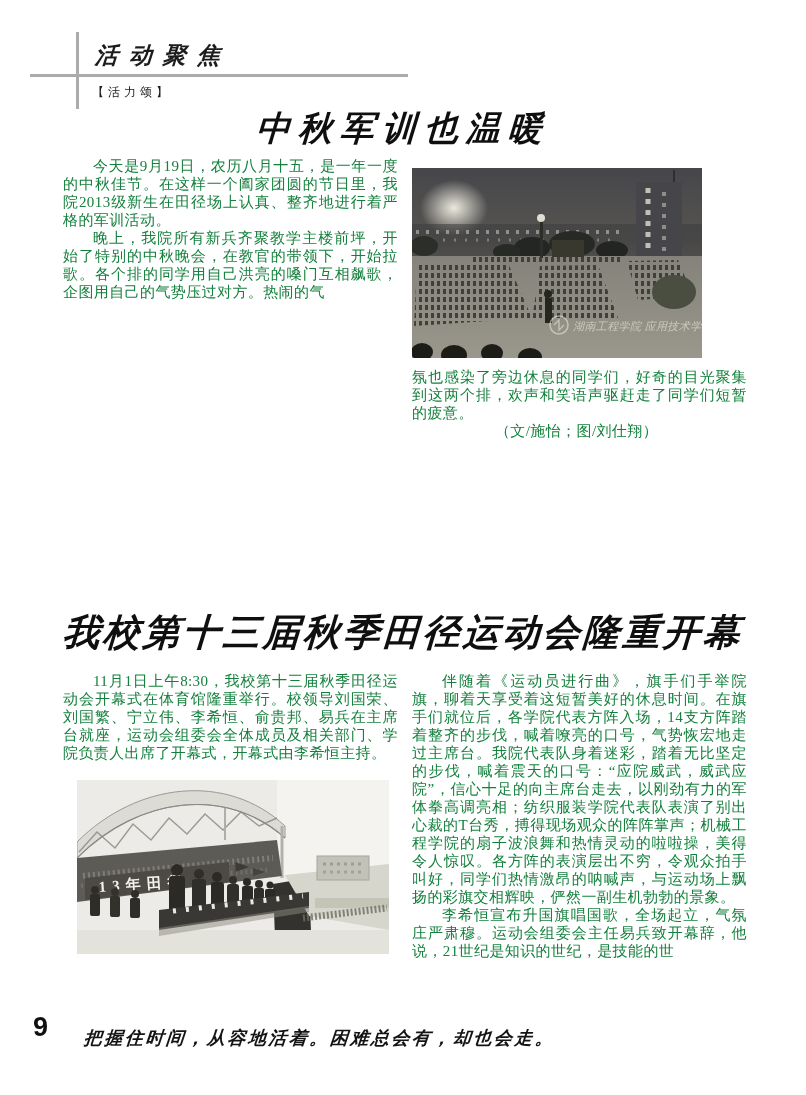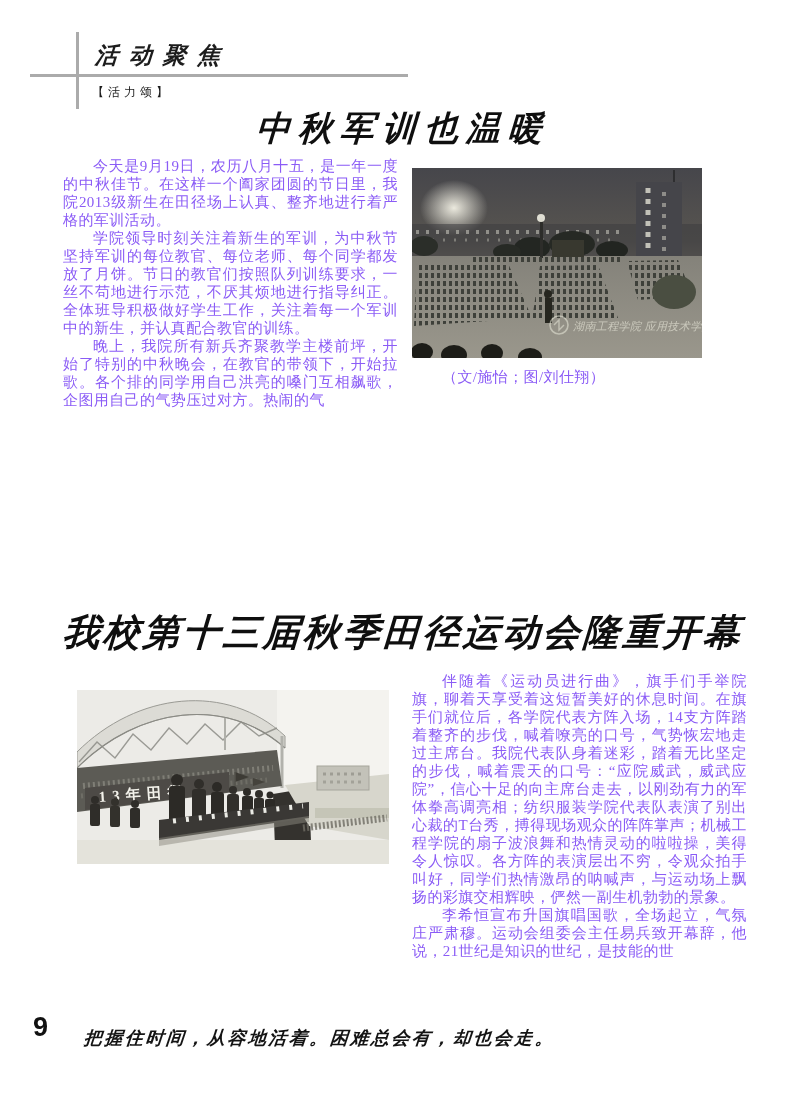--- a/index.html
+++ b/index.html
@@ -19,24 +19,24 @@
   .art-title{
     position:absolute;left:0;width:806px;text-align:center;font-weight:bold;font-style:italic;
     color:#0f0f0f;transform:skewX(-3deg);
   }
   .a1-title{top:106px;font-size:34px;letter-spacing:8px;}
   .a2-title{top:608px;font-size:37px;letter-spacing:3px;}
   
   .cols{position:absolute;left:63px;width:684px;display:flex;gap:14px;}
   .a1-cols{top:157px;}
   .a2-cols{top:672px;}
-  .col{width:335px;font-size:15px;line-height:18px;text-align:justify;color:#8b5cf6;letter-spacing:0.4px;}
+  .col{width:335px;font-size:15px;line-height:18px;text-align:justify;color:#15803d;letter-spacing:0.4px;}
   .col p{margin:0;text-indent:2em;}
   .col p.cont{text-indent:0;}
-  .byline{text-indent:0;text-align:left;padding-right:36px;margin-top:2px;}
+  .byline{text-indent:0;text-align:center;padding-right:36px;margin-top:2px;}
   
   figure{margin:0;}
   .photo1{width:290px;height:190px;margin:11px 0 10px 0;}
   .photo2{width:312px;height:174px;margin:18px 0 0 14px;}
   .photo1 svg,.photo2 svg{display:block;}
   
   .pagenum{position:absolute;left:33px;top:1012px;font-size:27px;font-weight:bold;
     font-family:"Liberation Sans","DejaVu Sans",sans-serif;color:#111;}
   .footer-quote{position:absolute;left:84px;top:1026px;font-size:18px;font-weight:bold;font-style:italic;
     letter-spacing:2.5px;color:#141414;transform:skewX(-5deg);}
@@ -49,21 +49,20 @@
   <div class="vline"></div>
   <div class="hline"></div>
   <div class="col-title">活动聚焦</div>
   <div class="section-label">【活力颂】</div>
 
   <div class="art-title a1-title">中秋军训也温暖</div>
 
   <div class="cols a1-cols">
     <div class="col">
       <p>今天是9月19日，农历八月十五，是一年一度的中秋佳节。在这样一个阖家团圆的节日里，我院2013级新生在田径场上认真、整齐地进行着严格的军训活动。</p>
-      <p>学院领导时刻关注着新生的军训，为中秋节坚持军训的每位教官、每位老师、每个同学都发放了月饼。节日的教官们按照队列训练要求，一丝不苟地进行示范，不厌其烦地进行指导纠正。全体班导积极做好学生工作，关注着每一个军训中的新生，并认真配合教官的训练。</p>
       <p>晚上，我院所有新兵齐聚教学主楼前坪，开始了特别的中秋晚会，在教官的带领下，开始拉歌。各个排的同学用自己洪亮的嗓门互相飙歌，企图用自己的气势压过对方。热闹的气</p>
     </div>
     <div class="col">
       <figure class="photo1">
         <svg width="290" height="190" viewBox="0 0 290 190">
           <defs>
             <linearGradient id="sky1" x1="0" y1="0" x2="0" y2="1">
               <stop offset="0" stop-color="#46464b"></stop>
                 <stop offset="0.8" stop-color="#585550"></stop>
                 <stop offset="1" stop-color="#6a665e"></stop>
@@ -107,28 +106,30 @@
           <circle cx="136" cy="126" r="4" fill="#26261f"></circle>
           <ellipse cx="10" cy="184" rx="11" ry="9" fill="#1d1d18"></ellipse>
           <ellipse cx="42" cy="187" rx="13" ry="10" fill="#1d1d18"></ellipse>
           <ellipse cx="80" cy="185" rx="11" ry="9" fill="#1d1d18"></ellipse>
           <ellipse cx="118" cy="189" rx="12" ry="9" fill="#1d1d18"></ellipse>
           <circle cx="147" cy="157" r="9" fill="none" stroke="#eae9db" stroke-width="1.6" opacity="0.55"></circle>
           <path d="M142,157 l5,-5 l0,10 l5,-5" stroke="#eae9db" stroke-width="1.4" fill="none" opacity="0.55"></path>
           <text x="161" y="162" font-size="11" font-style="italic" fill="#ecebdd" opacity="0.62">湖南工程学院 应用技术学院</text>
         </svg>
       </figure>
+      <p class="cont">氛也感染了旁边休息的同学们，好奇的目光聚集到这两个排，欢声和笑语声驱赶走了同学们短暂的疲意。</p>
       <p class="byline">（文/施怡；图/刘仕翔）</p>
     </div>
   </div>
 
   <div class="art-title a2-title">我校第十三届秋季田径运动会隆重开幕</div>
 
   <div class="cols a2-cols">
     <div class="col">
+      <p>11月1日上午8:30，我校第十三届秋季田径运动会开幕式在体育馆隆重举行。校领导刘国荣、刘国繁、宁立伟、李希恒、俞贵邦、易兵在主席台就座，运动会组委会全体成员及相关部门、学院负责人出席了开幕式，开幕式由李希恒主持。</p>
       <figure class="photo2">
         <svg width="312" height="174" viewBox="0 0 312 174">
           <rect x="0" y="0" width="312" height="174" fill="#ecebe7"></rect>
           <rect x="200" y="0" width="112" height="95" fill="#f4f3ef"></rect>
           <path d="M0,62 C60,2 150,-8 208,46 L208,58 C150,6 62,16 0,78 Z" fill="#dcdbd5" stroke="#9a9a94" stroke-width="1"></path>
           <path d="M0,78 C62,16 150,6 208,58" stroke="#8a8a84" stroke-width="1.2" fill="none"></path>
           <path d="M2,72 L20,52 38,68 56,44 74,60 92,38 110,54 128,34 146,50 164,32 182,46 200,38" stroke="#8c8c86" stroke-width="1.4" fill="none" opacity="0.85"></path>
           <line x1="205" y1="46" x2="205" y2="98" stroke="#b2b2ac" stroke-width="3"></line>
           <line x1="148" y1="28" x2="148" y2="60" stroke="#afafa9" stroke-width="2"></line>
           <polygon points="0,78 200,60 205,96 0,122" fill="#5c5b55"></polygon>

